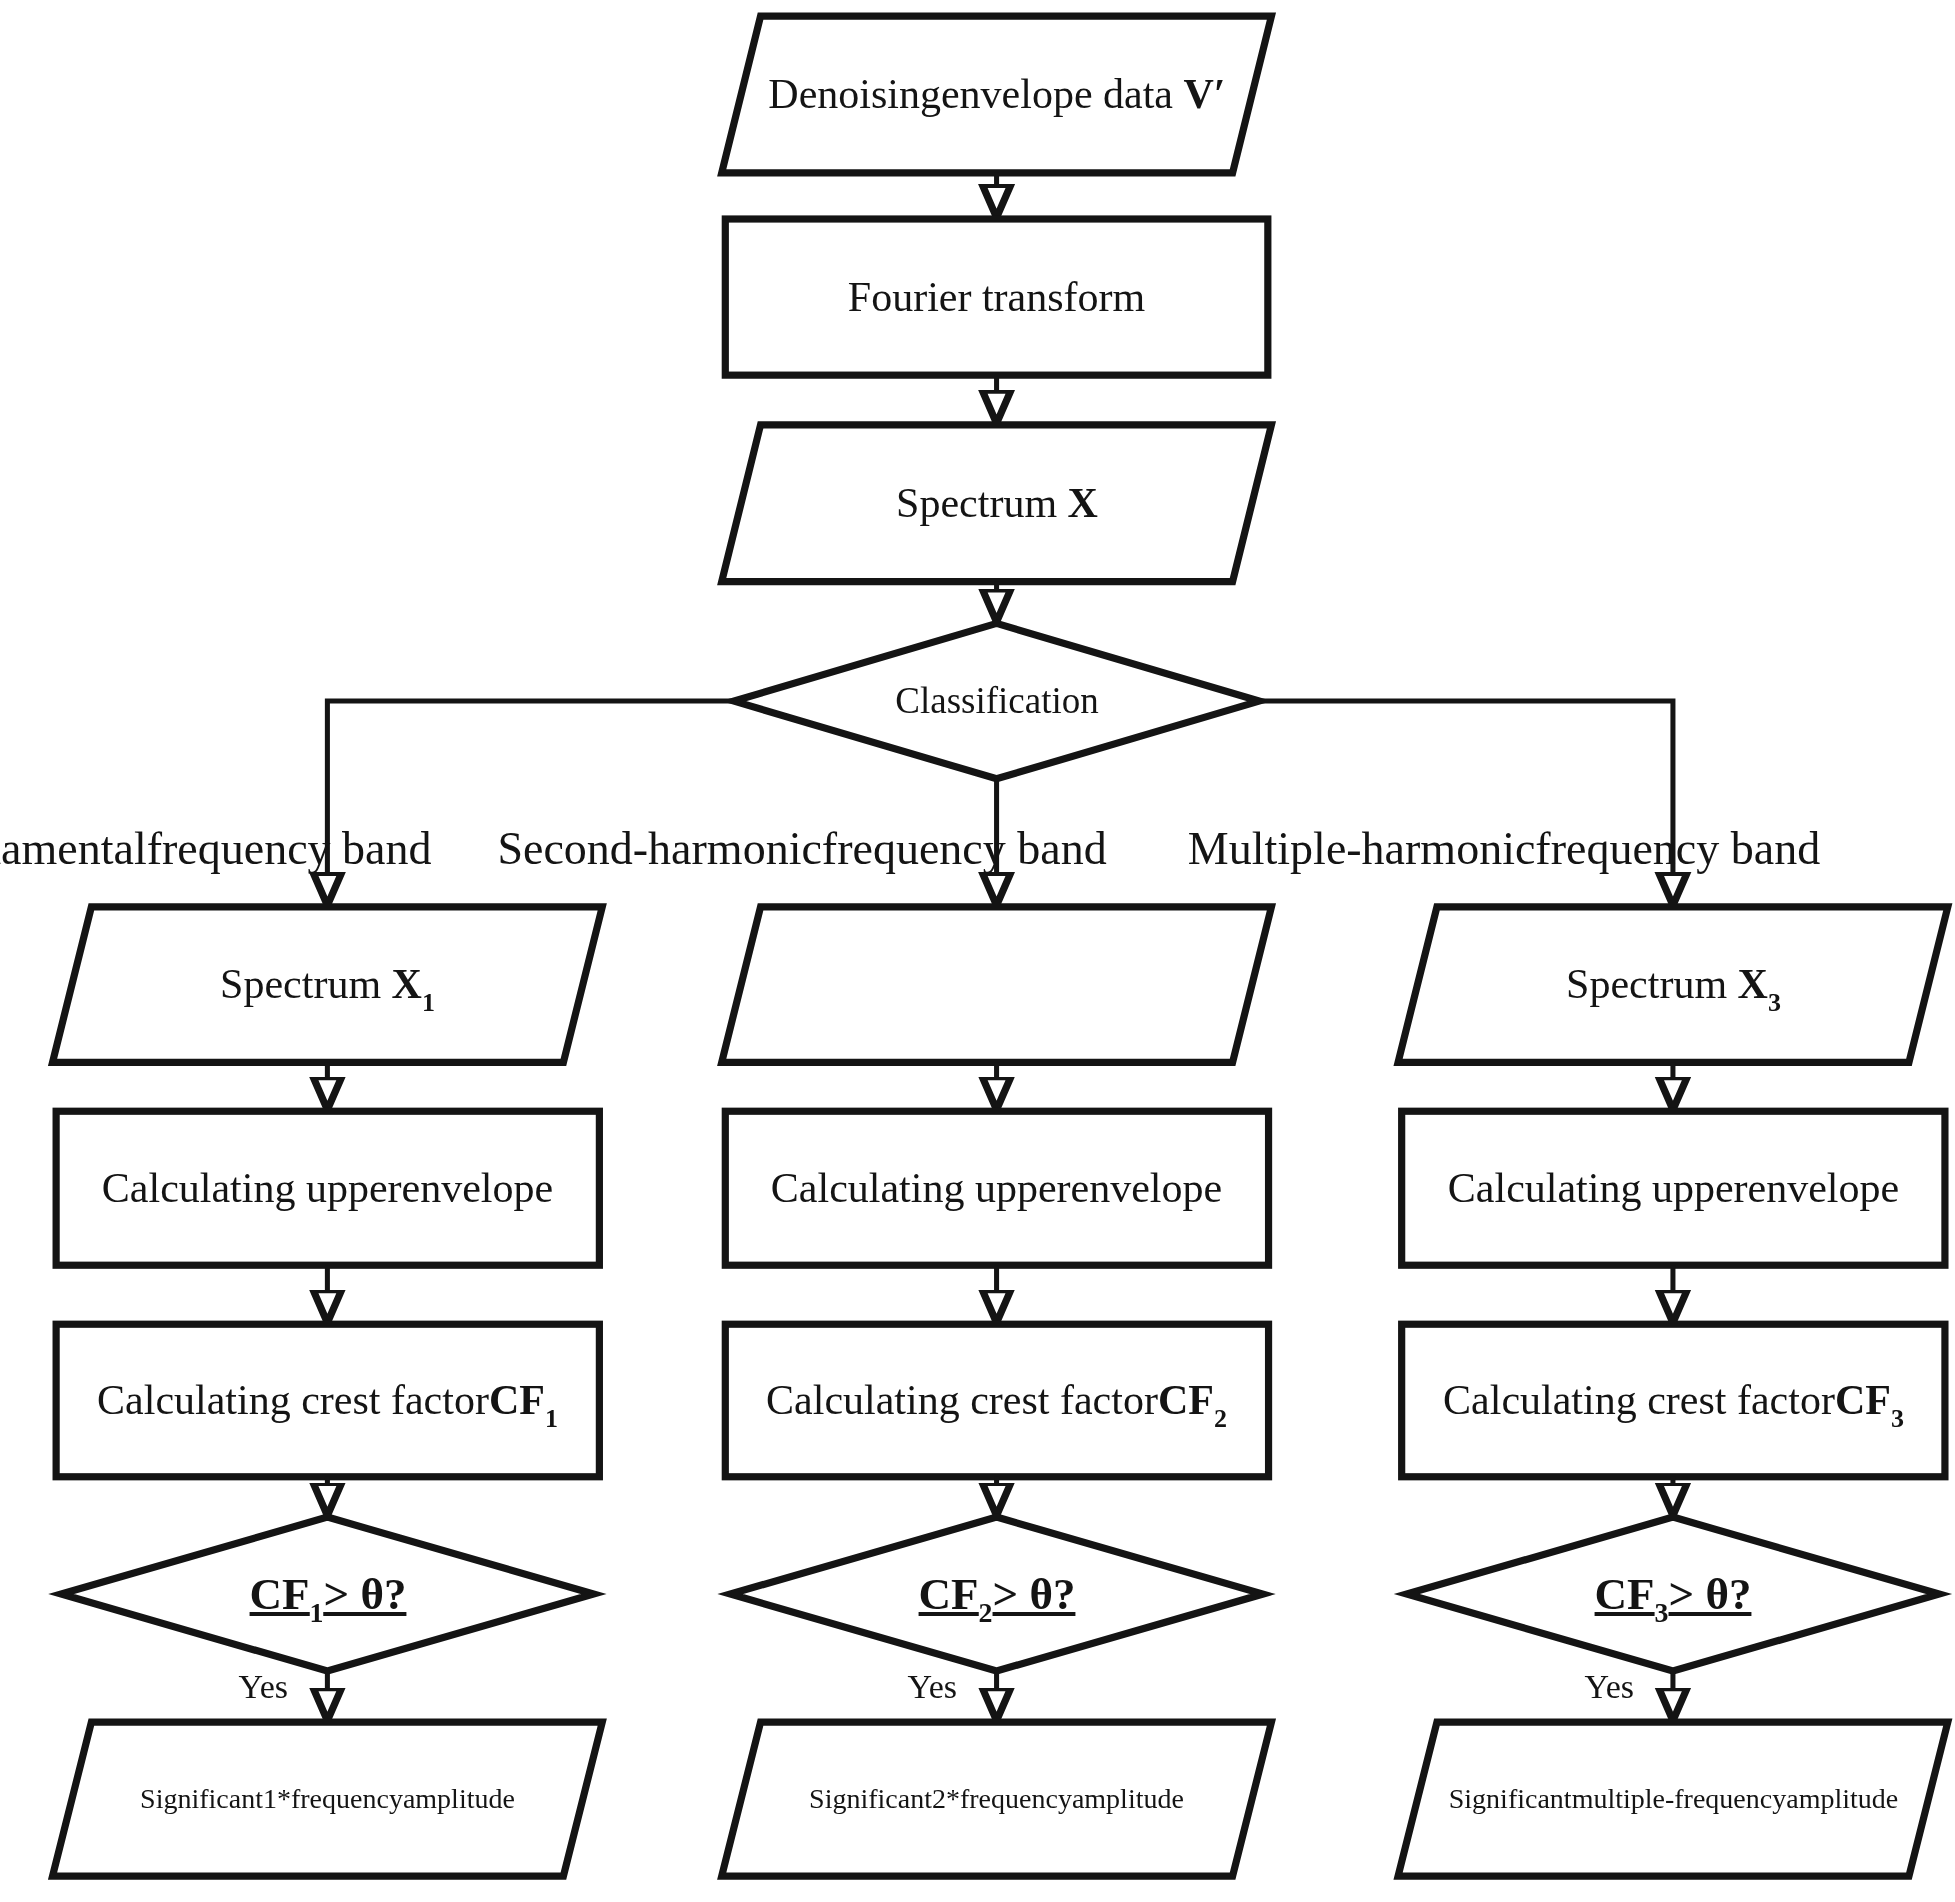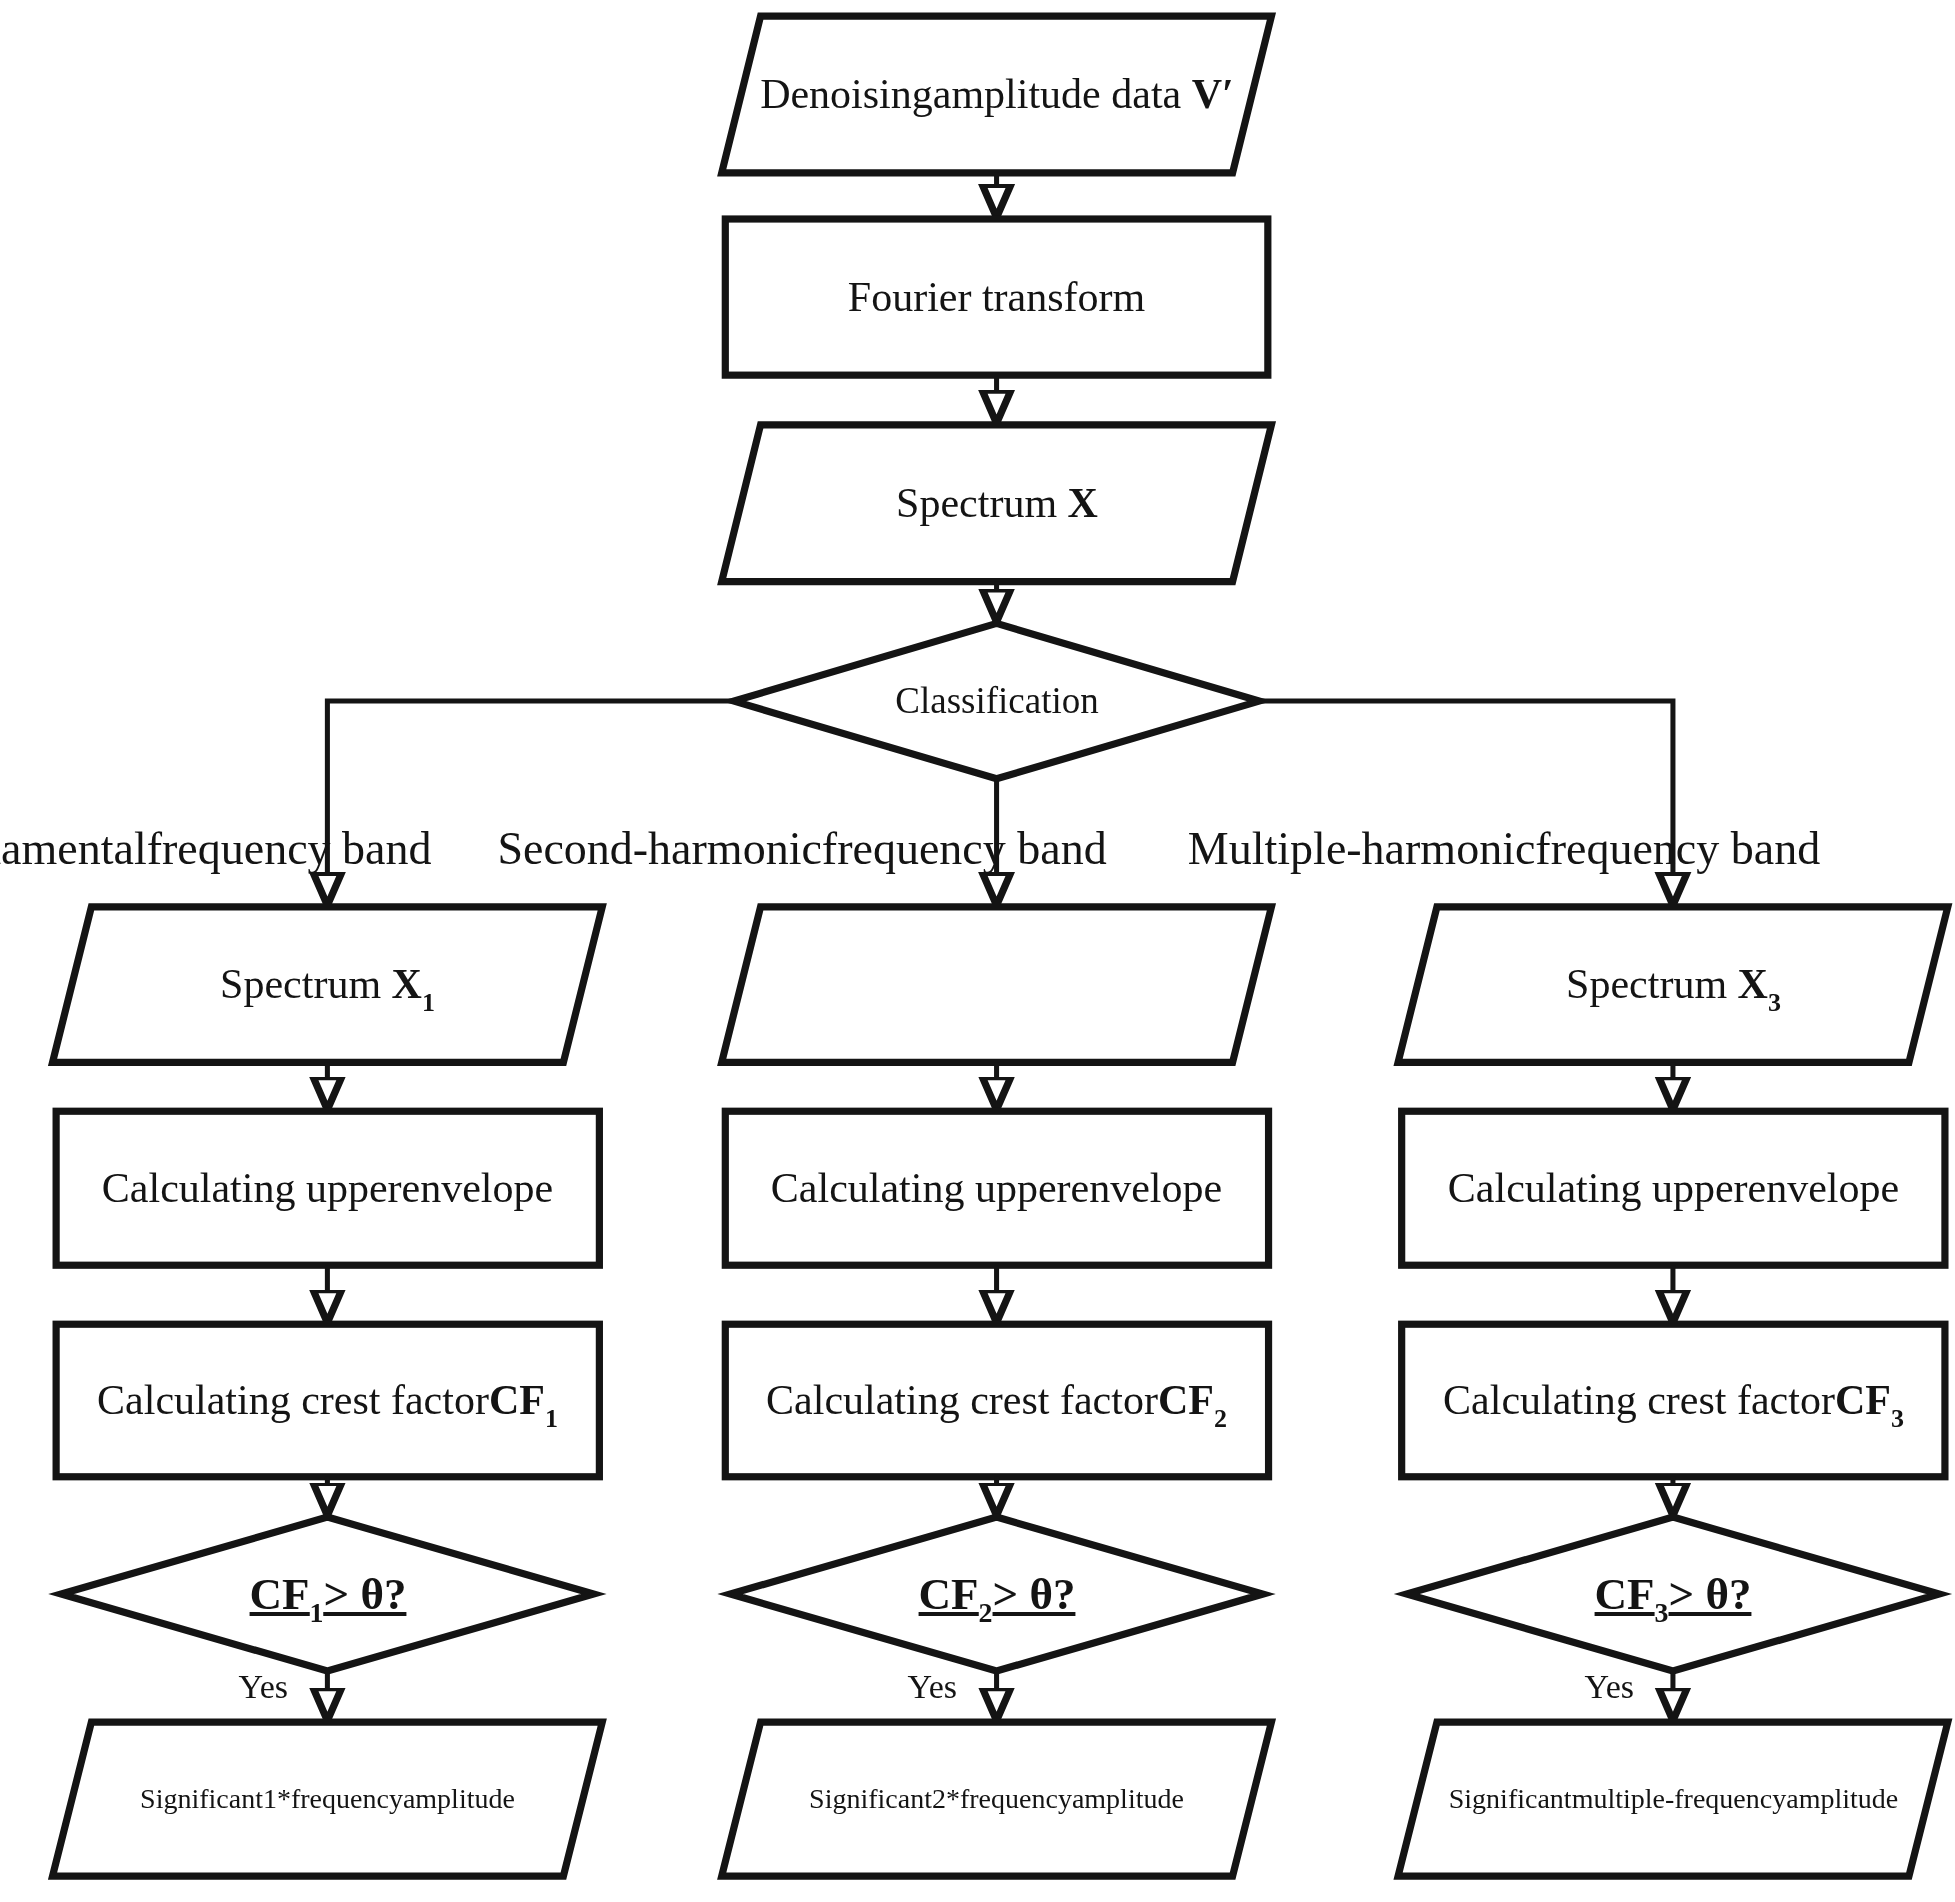--- a/index.html
+++ b/index.html
@@ -86,21 +86,21 @@
     <line x1="2325" y1="1758" x2="2325" y2="1836" marker-end="url(#ah)"></line>
     <rect x="1948" y="1840" width="755" height="212"></rect>
     <line x1="2325" y1="2052" x2="2325" y2="2104" marker-end="url(#ah)"></line>
     <polygon points="2325,2108 2695,2215 2325,2322 1955,2215"></polygon>
     <line x1="2325" y1="2322" x2="2325" y2="2389" marker-end="url(#ah)"></line>
     <polygon points="1997,2393 2707,2393 2653,2607 1943,2607"></polygon>
   </svg>
 
   <div class="node-text" style="left:745px;top:16px;width:504px;height:157px;">
     <span class="row">Denoising</span>
-    <span class="row"><span>amplitude data </span><span class="bold">V′</span></span>
+    <span class="row"><span>envelope data </span><span class="bold">V′</span></span>
   </div>
 
   <div class="node-text" style="left:725px;top:219px;width:543px;height:156px;">
     <span class="row">Fourier transform</span>
   </div>
 
   <div class="node-text classification-text" style="left:781px;top:676px;width:432px;height:50px;">
     <span class="row">Classification</span>
   </div>
 

